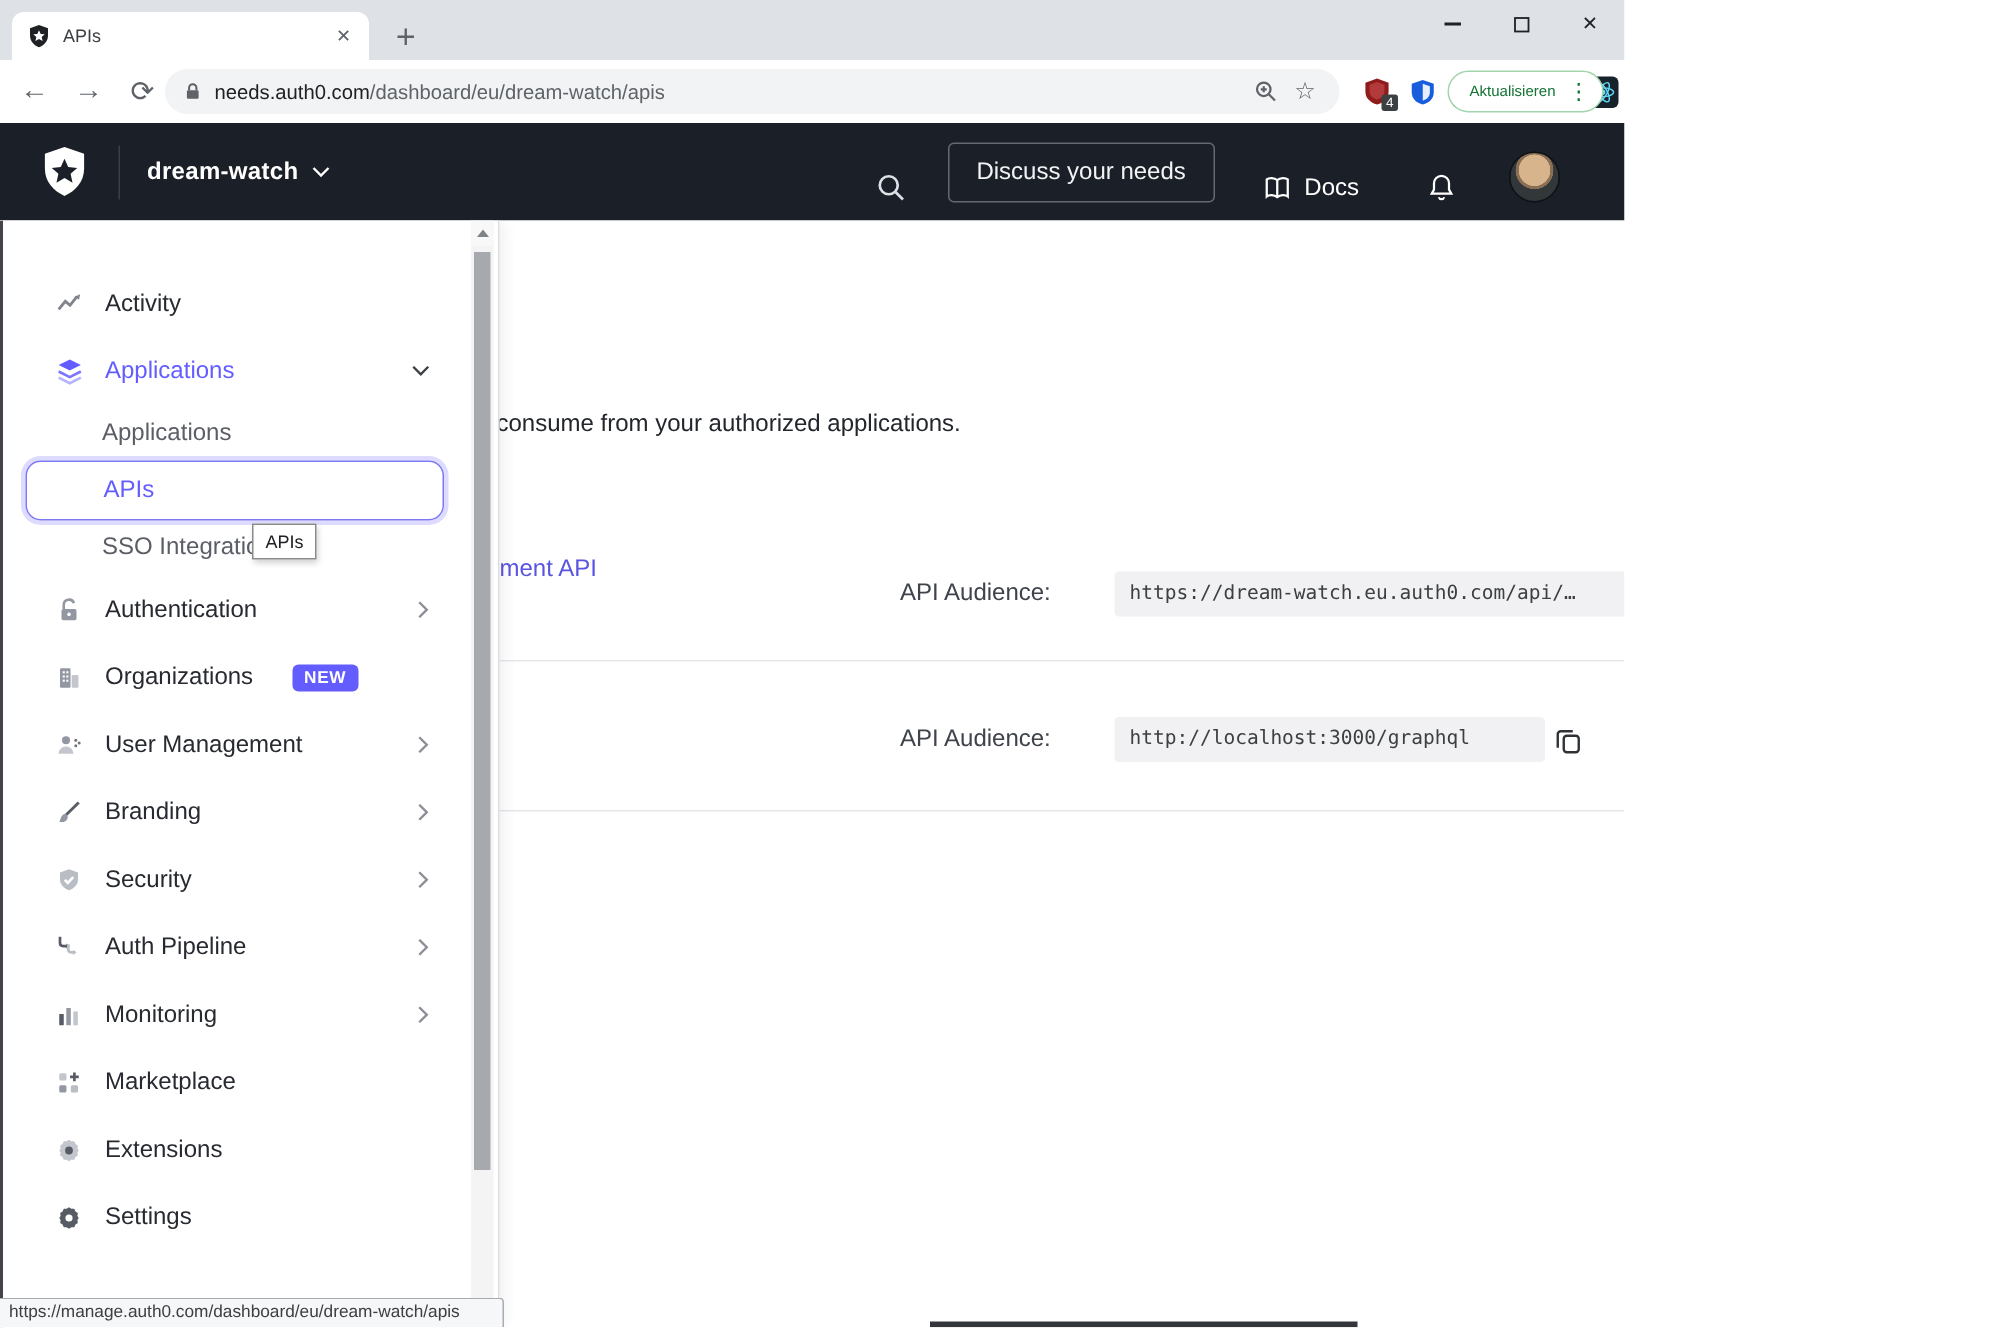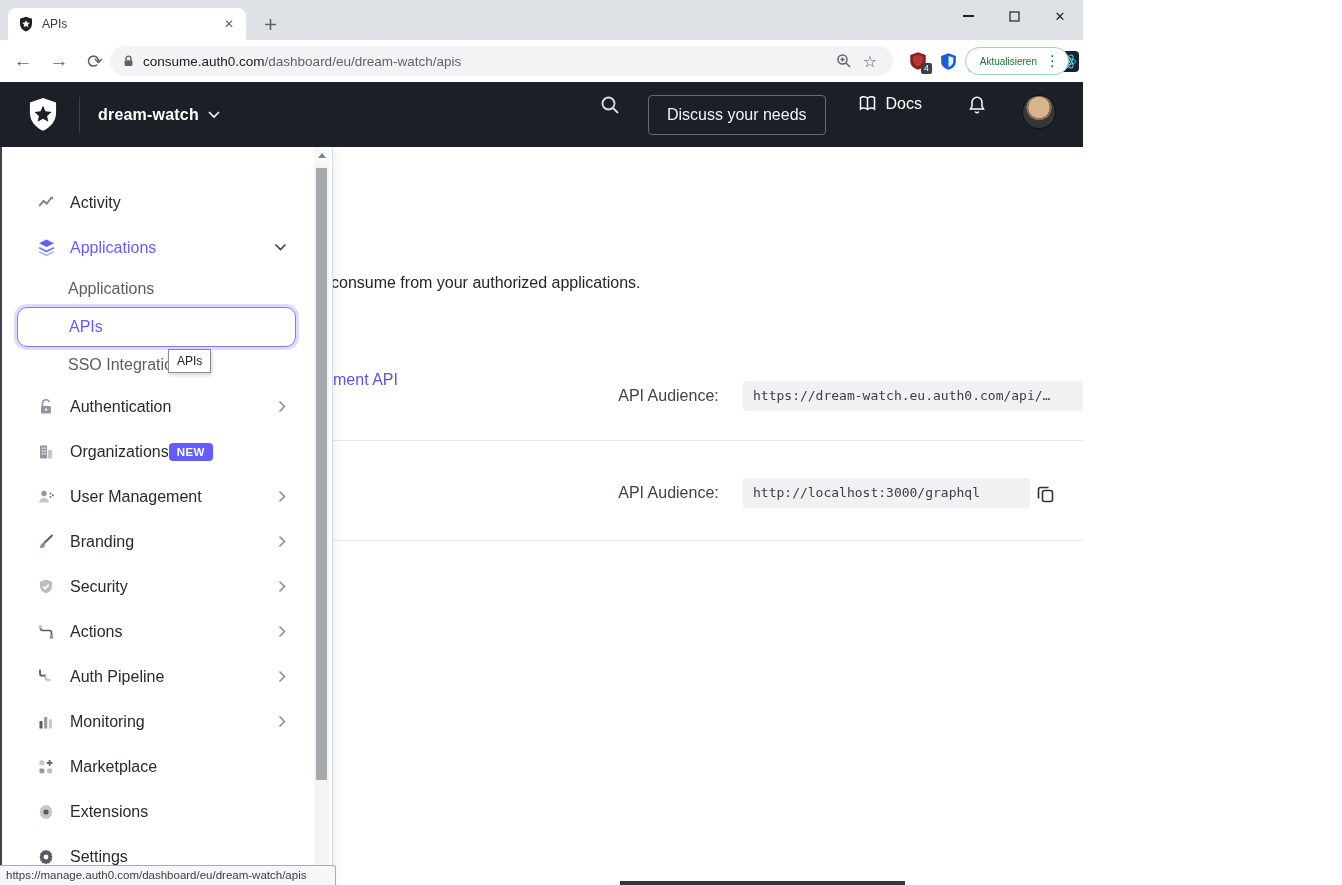--- a/index.html
+++ b/index.html
@@ -50,41 +50,41 @@
                  border-radius:14px; display:flex; align-items:center; padding:0 8px 0 14px; }
   .update-label { color:#137333; font-size:10px; }
   .update-dots { color:#137333; font-size:15px; margin-left:8px; }
 
   
   .app-header { position:relative; height:65px; background:#1b1f27; display:flex; align-items:center; }
   .logo { width:32px; height:34px; margin-left:27px; flex:0 0 auto; }
   .hdr-divider { width:1px; height:36px; background:#3a3f49; margin:0 18px 0 20px; }
   .tenant { color:#fff; font-size:16px; font-weight:600; letter-spacing:.2px; }
   .tenant-chevron { margin-left:9px; display:flex; }
-  .hdr-right { margin-left:auto; display:flex; align-items:flex-start; padding-right:27px; }
+  .hdr-right { margin-left:auto; display:flex; align-items:flex-end; padding-right:43px; }
   .hdr-search { display:flex; margin-right:28px; }
   .discuss-btn { border:1px solid #646a75; border-radius:4px; color:#f2f3f5; font-size:16px;
                  padding:10px 18px; background:transparent; margin-right:32px; white-space:nowrap; }
   .docs { display:flex; align-items:center; color:#fff; font-size:16px; margin-right:46px; }
   .docs svg { margin-right:9px; }
   .bell { display:flex; margin-right:36px; }
   .avatar { width:34px; height:34px; border-radius:50%;
             background:radial-gradient(circle at 50% 36%, #d8b48c 0 40%, #8b6f55 41% 48%, #32373a 49%);
             border:1px solid #0e1116; }
 
   
   .app-body { position:relative; height:738px; background:#fff; overflow:hidden; }
 
   
   .create-btn { position:absolute; left:1155px; top:54px; width:156px; height:48px; background:#635dff;
                 border:none; border-radius:8px; color:#fff; font-size:16px; display:flex; align-items:center;
                 justify-content:center; gap:10px; }
   .page-desc { position:absolute; left:331px; top:127px; font-size:16px; color:#23262c; white-space:nowrap; }
   .api-name { position:absolute; left:333px; top:224px; font-size:16px; color:#5a55e0; white-space:nowrap; }
-  .aud-label { position:absolute; left:600px; width:137px; text-align:center; line-height:30px;
+  .aud-label { position:absolute; left:600px; width:137px; text-align:left; line-height:30px;
                font-size:16px; color:#3f434b; white-space:nowrap; }
   .code-box { position:absolute; height:30px; line-height:30px; background:#f1f1f3; border-radius:3px;
               padding:0 10px; font-family:"DejaVu Sans Mono","Liberation Mono",monospace; font-size:13px;
               color:#3c4043; white-space:nowrap; overflow:hidden; }
   .copy-btn { position:absolute; width:24px; height:24px; display:flex; align-items:center; justify-content:center; }
   .kebab-btn { position:absolute; left:1252px; width:41px; height:40px; background:#fff;
                border:1px solid #c9cbd1; border-radius:8px; display:flex; align-items:center;
                justify-content:center; gap:3px; }
   .kebab-btn i { width:3.5px; height:3.5px; border-radius:50%; background:#3c4043; }
   .hr { position:absolute; left:333px; width:976px; height:1px; background:#e5e7ea; }
@@ -99,21 +99,21 @@
   .nav-icon { width:20px; height:20px; margin-right:14px; display:flex; align-items:center; justify-content:center; flex:0 0 auto; }
   .nav-label { font-size:16px; color:#272a30; white-space:nowrap; }
   .nav-item.active .nav-label { color:#635dff; }
   .nav-chev { margin-left:auto; margin-right:45px; display:flex; }
   .nav-sub { height:38px; display:flex; align-items:center; padding-left:66px; }
   .nav-sub .nav-label { color:#5b5e66; }
   .nav-sub.focused { height:40px; margin:-1px 36px -1px 15px; padding-left:51px;
                      border:1px solid #7d79f2; border-radius:10px;
                      box-shadow:0 0 0 3px rgba(99,93,255,.22); }
   .nav-sub.focused .nav-label { color:#635dff; }
-  .new-badge { margin-left:0; background:#635dff; color:#fff; font-size:11.5px; font-weight:bold;
+  .new-badge { margin-left:26px; background:#635dff; color:#fff; font-size:11.5px; font-weight:bold;
                letter-spacing:.4px; padding:3px 8px; border-radius:4px;text-align:right; }
   .sb-tooltip { position:absolute; left:166px; top:202px; background:#fff; border:1px solid #8a8a8a;
                 padding:4px 8px; font-size:12px; color:#202124; box-shadow:1px 2px 4px rgba(0,0,0,.18);
                 white-space:nowrap; }
   
   .sb { position:absolute; right:3px; top:0; bottom:19px; width:15px; background:#f4f4f5; }
   .sb-up { height:17px; display:flex; align-items:center; justify-content:center; background:#f8f8f9; }
   .sb-up i { width:0; height:0; border-left:4px solid transparent; border-right:4px solid transparent;
              border-bottom:5px solid #7f8286; }
   .sb-thumb { position:absolute; left:2px; top:21px; width:11px; height:612px; background:#a6a9ad; }
@@ -174,21 +174,21 @@
         <span>⟳</span>
       </div>
 
     <div class="omnibox">
       <span class="lock-icon">
         <svg width="13" height="14" viewBox="0 0 16 16">
             <path d="M5 7V5a3 3 0 0 1 6 0v2" stroke="#5f6368" stroke-width="1.7" fill="none"></path>
             <rect x="3.2" y="7" width="9.6" height="7" rx="1" fill="#5f6368"></rect>
           </svg>
       </span>
-      <span class="url-text"><span class="url-domain">consume.auth0.com</span><span class="url-path">/dashboard/eu/dream-watch/apis</span></span>
+      <span class="url-text"><span class="url-domain">needs.auth0.com</span><span class="url-path">/dashboard/eu/dream-watch/apis</span></span>
       <span class="omni-icon">
         <svg width="16" height="16" viewBox="0 0 16 16" stroke="#5f6368" stroke-width="1.5" fill="none">
             <circle cx="6.5" cy="6.5" r="4.5"></circle>
             <path d="M6.5 4.5v4M4.5 6.5h4M10 10l4 4"></path>
           </svg>
       </span>
       <span class="omni-icon">☆</span>
     </div>
 
     <div class="ext-row">
@@ -462,35 +462,20 @@
               </svg>
             </span>
           <span class="nav-label">Security</span>
           <span class="nav-chev">
               <svg width="9" height="13" viewBox="0 0 9 13">
                 <path d="M1.5 1.5l5 5-5 5" stroke="#8b8e94" stroke-width="1.6" fill="none"></path>
               </svg>
             </span>
         </div>
 
-        <div class="nav-item">
-          <span class="nav-icon">
-              <svg width="18" height="18" viewBox="0 0 18 18">
-                <rect x="1.8" y="2.3" width="3.4" height="3.4" fill="#c3c6cc"></rect>
-                <rect x="12.8" y="12.3" width="3.4" height="3.4" fill="#9297a1"></rect>
-                <path d="M14.5 12.3V9.6c0-1.2-1-2.1-2.2-2.1H5.7c-1.2 0-2.2-.9-2.2-2.1V5.7" stroke="#565b64" stroke-width="1.7" fill="none"></path>
-              </svg>
-            </span>
-          <span class="nav-label">Actions</span>
-          <span class="nav-chev">
-              <svg width="9" height="13" viewBox="0 0 9 13">
-                <path d="M1.5 1.5l5 5-5 5" stroke="#8b8e94" stroke-width="1.6" fill="none"></path>
-              </svg>
-            </span>
-        </div>
 
         <div class="nav-item">
           <span class="nav-icon">
               <svg width="18" height="18" viewBox="0 0 18 18">
                 <path d="M3 1.5v4.2c0 1.2.9 2 2.1 2h3.4" stroke="#565b64" stroke-width="1.8" fill="none"></path>
                 <path d="M9.5 7.7L7.3 6v3.4z" fill="#565b64"></path>
                 <path d="M8.5 6.5v3.4c0 1.2.9 2 2.1 2h2.4" stroke="#b9bdc4" stroke-width="1.8" fill="none"></path>
                 <path d="M14 11.9l-2.2-1.7v3.4z" fill="#b9bdc4"></path>
               </svg>
             </span>

